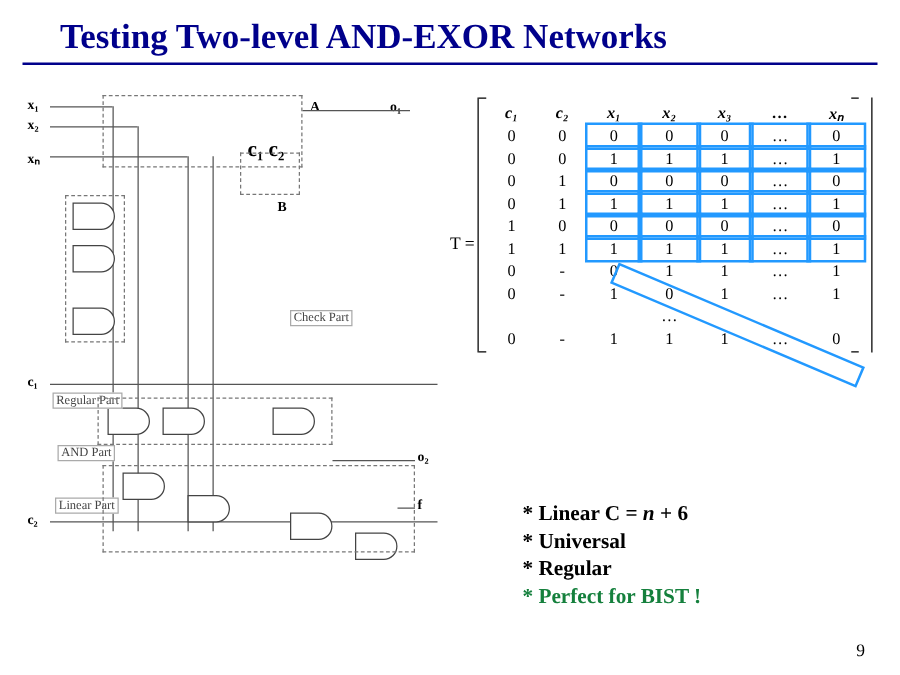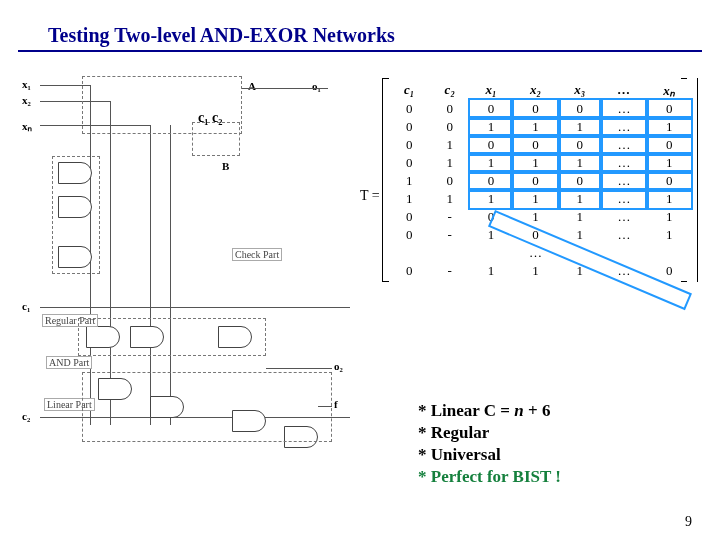--- a/index.html
+++ b/index.html
@@ -8,23 +8,23 @@
     width: 720px;
     height: 540px;
     background: #fff;
     font-family: "Times New Roman", Times, serif;
     color: #000;
     position: relative;
     overflow: hidden;
   }
   .title {
     position: absolute;
-    top: 24px;
+    top: 14px;
     left: 48px;
-    font-size: 20px;
+    font-size: 28px;
     font-weight: bold;
     color: #00008B;
   }
   .hr {
     position: absolute;
     top: 50px;
     left: 18px;
     width: 684px;
     height: 2px;
     background: #00008B;
@@ -172,21 +172,21 @@
     <div class="wire" style="top:7px;left:68px;width:1px;height:340px"></div>
     <div class="wire" style="top:23px;left:88px;width:1px;height:324px"></div>
     <div class="wire" style="top:47px;left:128px;width:1px;height:300px"></div>
     <div class="wire" style="top:47px;left:148px;width:1px;height:300px"></div>
 
     <div class="dashbox" style="top:-2px;left:60px;width:160px;height:58px"></div>
     <span class="lbl" style="top:2px;left:226px">A</span>
     <span class="lbl" style="top:2px;left:290px">o₁</span>
     <div class="wire" style="top:10px;left:220px;width:86px;height:1px"></div>
 
-    <span class="lbl" style="top:32px;left:176px;font-size:14px">c₁ c₂</span>
+    <span class="lbl" style="top:32px;left:176px;font-size:17px">c₁ c₂</span>
     <div class="dashbox" style="top:44px;left:170px;width:48px;height:34px"></div>
     <span class="lbl" style="top:82px;left:200px">B</span>
 
     <div class="gate" style="top:84px;left:36px"></div>
     <div class="gate" style="top:118px;left:36px"></div>
     <div class="gate" style="top:168px;left:36px"></div>
 
     <div class="gate" style="top:248px;left:64px"></div>
     <div class="gate" style="top:248px;left:108px"></div>
     <div class="gate" style="top:248px;left:196px"></div>
@@ -318,20 +318,20 @@
       </tbody>
         </table>
       <div class="blue-diag"></div>
     </div>
   </div>
 
   <div class="bullets">
     <div>
       <span>* Linear C = </span><span class="ital">n</span><span> + 6</span>
     </div>
+    <div>* Universal</div>
     <div>* Regular</div>
-    <div>* Universal</div>
     <div class="red">* Perfect for BIST !</div>
   </div>
 
 </div>
 
 <div class="page-num">9</div>
 
 </body></html>

